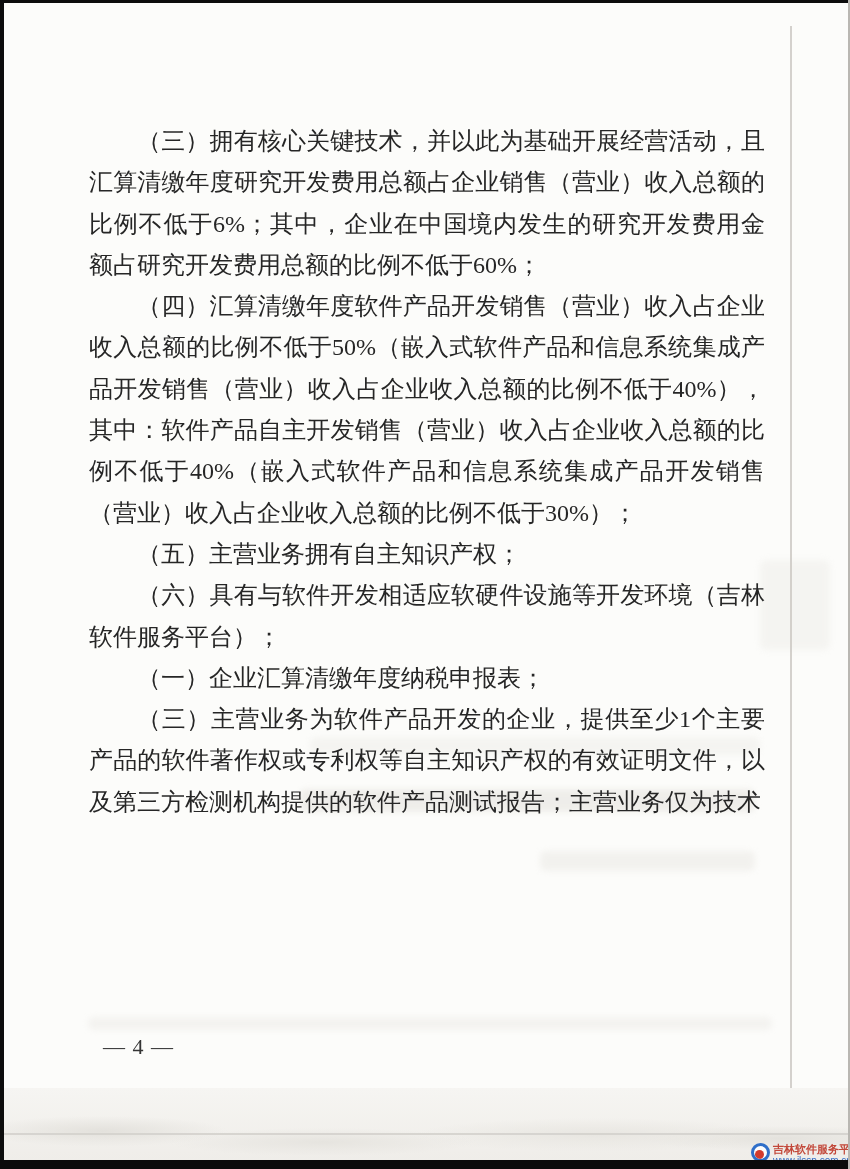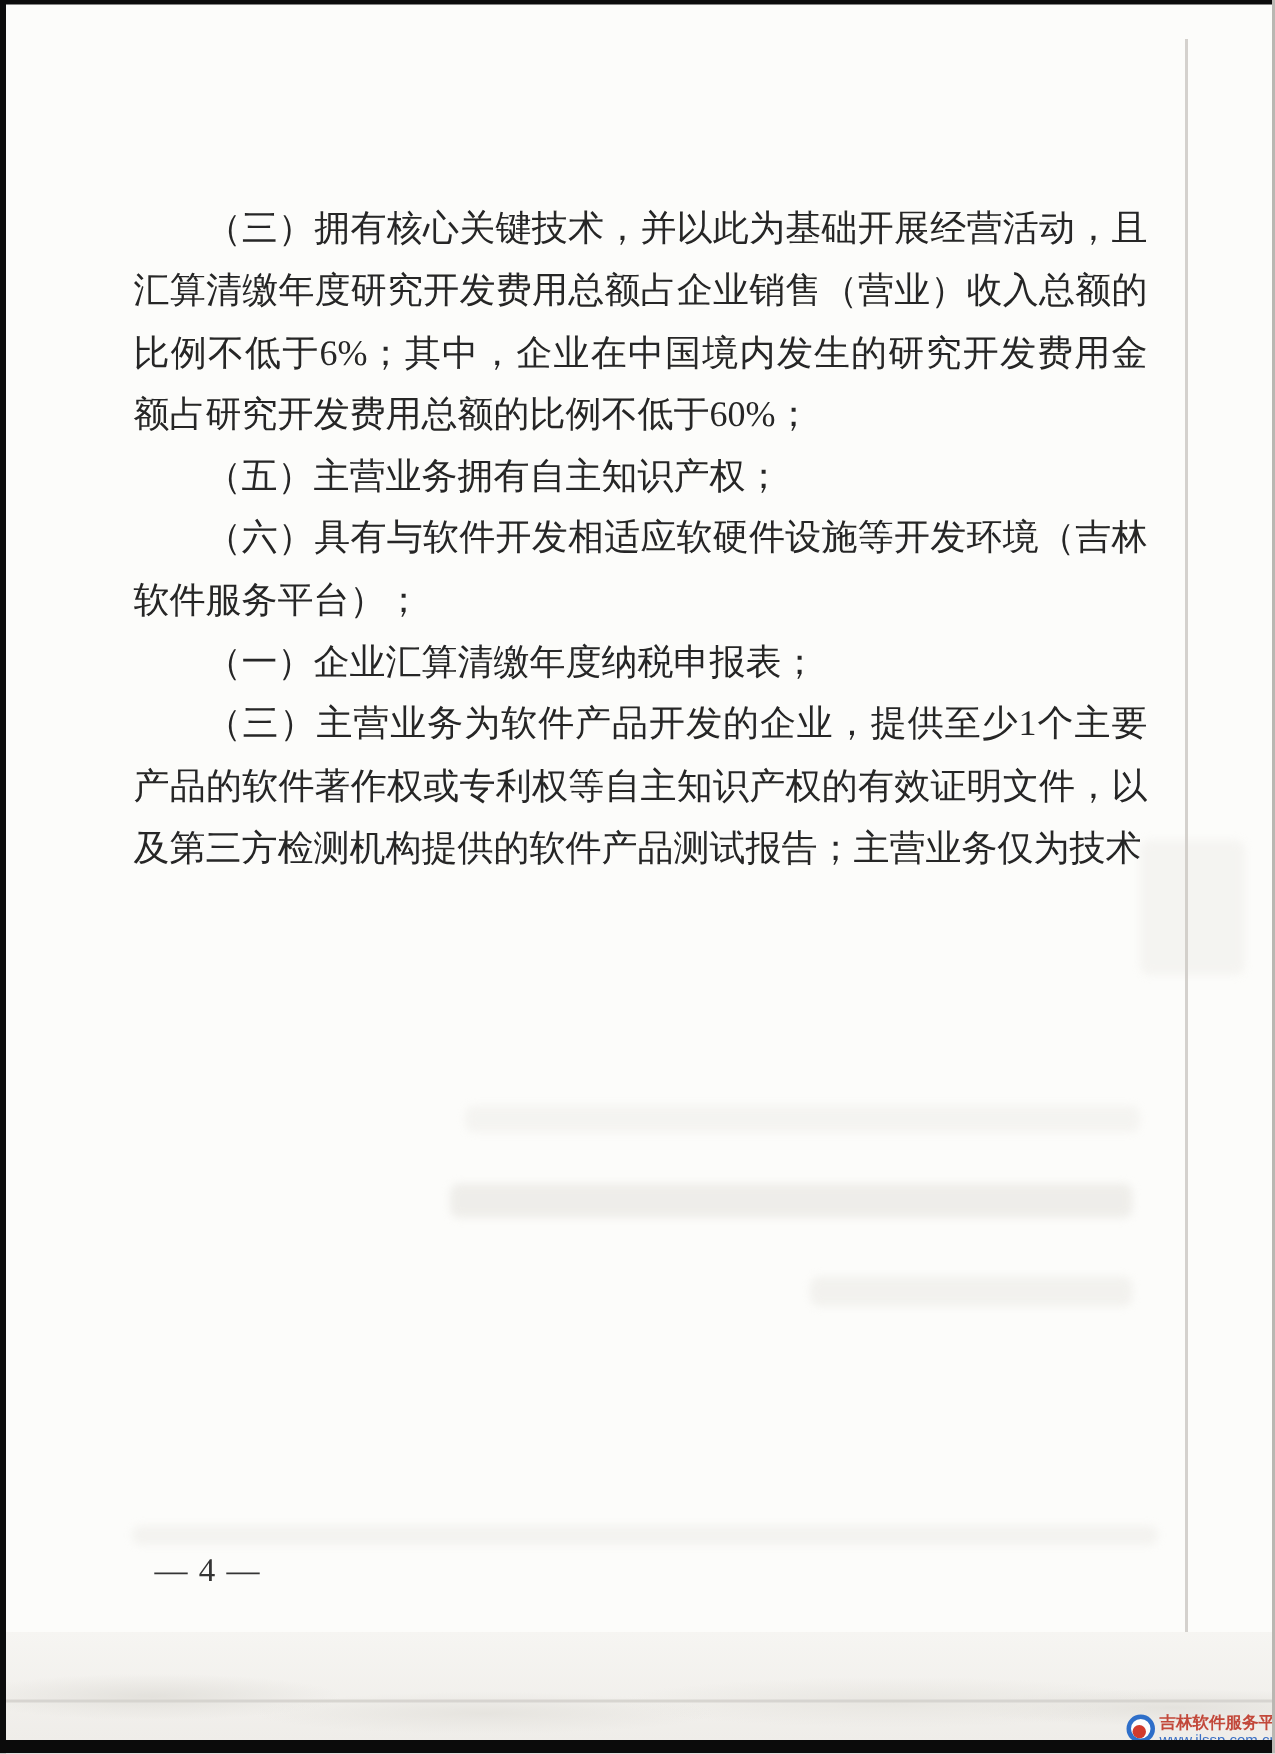--- a/index.html
+++ b/index.html
@@ -50,21 +50,21 @@
   
   .smudge { position:absolute; background:#e4e2dd; filter:blur(3px); border-radius:6px; }
   .smudge.s1 { left:300px; top:789px; width:455px; height:23px; opacity:.55; }
   .smudge.s2 { left:540px; top:851px; width:215px; height:20px; opacity:.4; }
   .smudge.s3 { left:88px;  top:1017px; width:684px; height:13px; opacity:.35; }
   .smudge.s4 { left:310px; top:737px; width:450px; height:18px; opacity:.3; }
   .smudge.s5 { left:760px; top:560px; width:70px; height:90px; opacity:.3; }
 
   
   .doc-body {
-    position:absolute; left:89px; top:133px; width:676px;
+    position:absolute; left:89px; top:121px; width:676px;
     font-size:24px; line-height:41.3px; color:#262626;
     text-align:justify; text-justify:inter-ideograph;
     word-break:break-all;
   }
   .doc-body p { margin:0; text-indent:2em; }
 
   
   .page-number {
     position:absolute; left:103px; top:1034px;
     font-size:22px; color:#343434; letter-spacing:1px;
@@ -100,20 +100,21 @@
   <div class="smudge s3"></div>
   <div class="smudge s4"></div>
   <div class="smudge s5"></div>
 
   <div class="crease"></div>
   <div class="noise-band"></div>
   <div class="noise-line"></div>
 
   <div class="doc-body">
     <p>（三）拥有核心关键技术，并以此为基础开展经营活动，且汇算清缴年度研究开发费用总额占企业销售（营业）收入总额的比例不低于6%；其中，企业在中国境内发生的研究开发费用金额占研究开发费用总额的比例不低于60%；</p>
+    <p>（四）汇算清缴年度软件产品开发销售（营业）收入占企业收入总额的比例不低于50%（嵌入式软件产品和信息系统集成产品开发销售（营业）收入占企业收入总额的比例不低于40%），其中：软件产品自主开发销售（营业）收入占企业收入总额的比例不低于40%（嵌入式软件产品和信息系统集成产品开发销售（营业）收入占企业收入总额的比例不低于30%）；</p>
     <p>（五）主营业务拥有自主知识产权；</p>
     <p>（六）具有与软件开发相适应软硬件设施等开发环境（吉林软件服务平台）；</p>
     <p>（一）企业汇算清缴年度纳税申报表；</p>
     <p>（三）主营业务为软件产品开发的企业，提供至少1个主要产品的软件著作权或专利权等自主知识产权的有效证明文件，以及第三方检测机构提供的软件产品测试报告；主营业务仅为技术</p>
   </div>
 
   <div class="page-number">— 4 —</div>
 
   <div class="watermark">
     <span class="wm-logo"></span>

